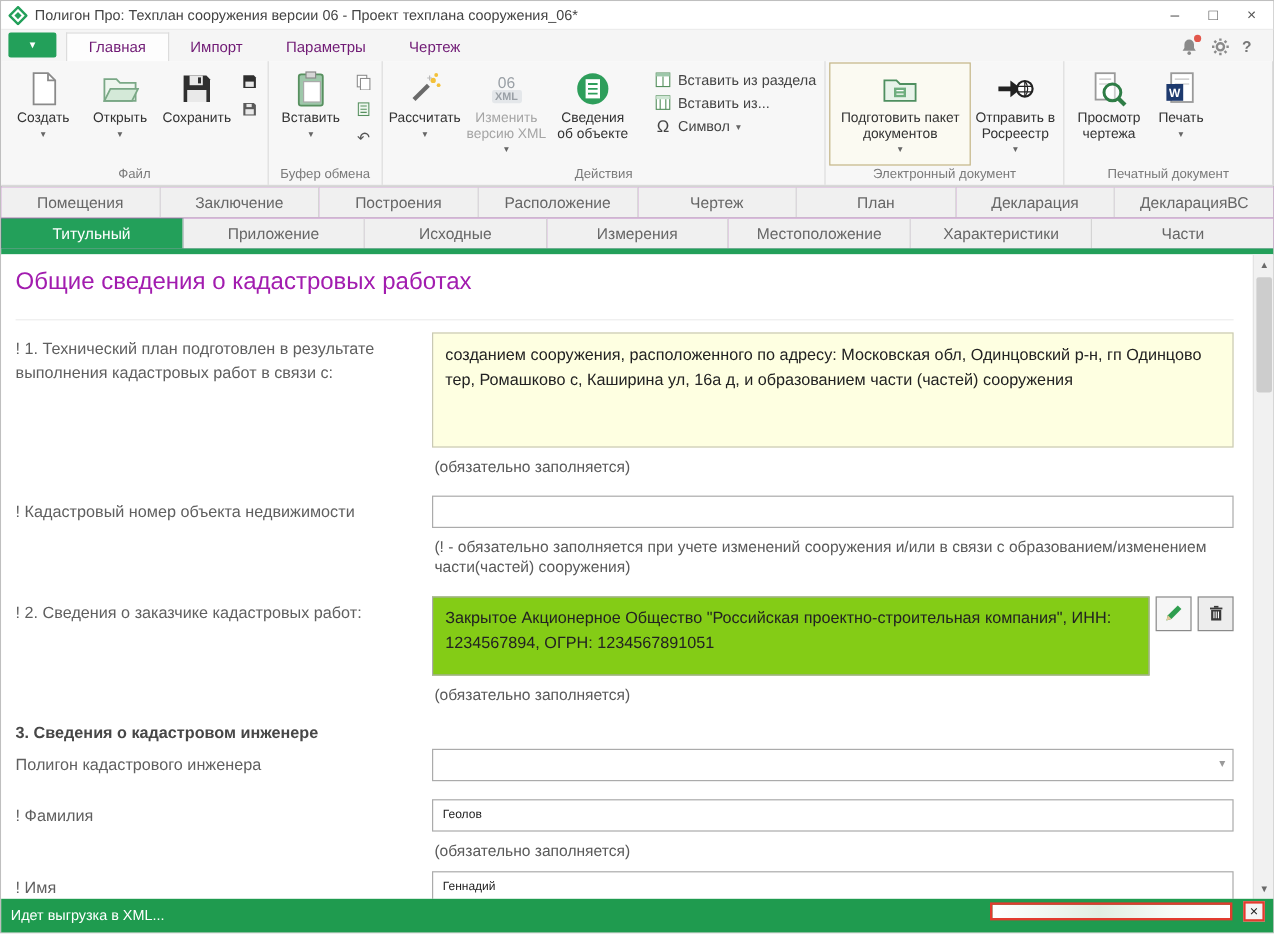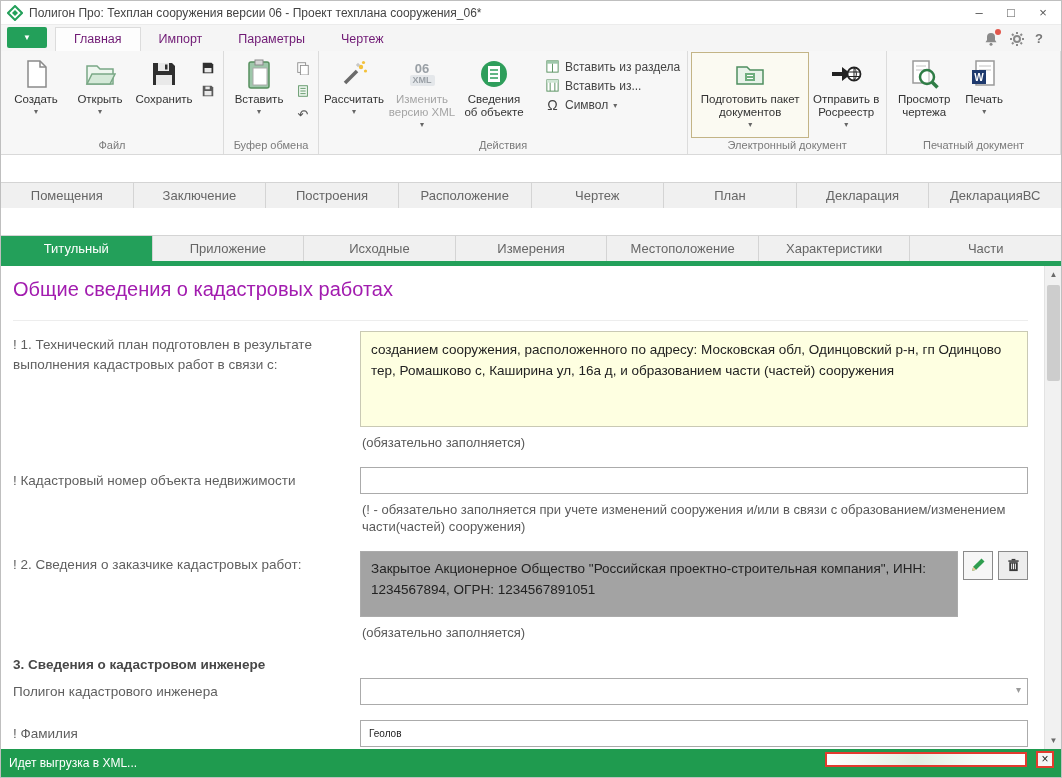--- a/index.html
+++ b/index.html
@@ -41,46 +41,46 @@
   .bigbtn .ic { width:32px; height:32px; margin-bottom:3px; flex:0 0 auto; }
   .bigbtn.disabled { color:#a5a5a5; }
   .caret { color:#666; font-size:8px; margin-top:1px; }
   .smallcol { display:flex; flex-direction:column; gap:5px; padding:7px 3px; }
   .smallbtn { width:18px; height:18px; display:flex; align-items:center; justify-content:center; font-size:13px; color:#555; }
   .textcol { display:flex; flex-direction:column; gap:4px; padding:7px 4px;margin-left:11px; }
   .textbtn { display:flex; align-items:center; gap:5px; font-size:12px; color:#444; white-space:nowrap; }
   .textbtn .mini { width:15px; height:15px; flex:0 0 auto; }
   .omega-glyph { font-size:14px; color:#444; width:15px; text-align:center; }
   .xml-badge { width:32px; height:32px; display:flex; flex-direction:column; align-items:center; justify-content:center; margin-bottom:3px; }
-  .xml-badge .l1 { font-size:13px; font-weight:bold; color:#9aa0a6; line-height:1; }
+  .xml-badge .l1 { font-size:13px; font-weight:normal; color:#9aa0a6; line-height:1; }
   .xml-badge .l2 { font-size:9px; font-weight:bold; color:#9aa0a6; background:#e4e7ea; padding:0 3px; border-radius:2px; margin-top:0; }
   .boxedbtn { border:1px solid #c3b486; background:#fbfaf2; }
   .bigbtn.wide { width:118px; }
 
   
-  .tabs-row { height:26px; display:flex; background:#a21caf; border-top:1px solid #d4d4d4; flex:0 0 auto;margin-top:27px; }
+  .tabs-row { height:26px; display:flex; background:#a21caf; border-top:1px solid #d4d4d4; flex:0 0 auto; }
   .stab { flex:1; border-right:1px solid #d4d4d4; display:flex; align-items:center; justify-content:center;
     font-size:13px; color:#666; background:#f0f0f0; }
   .stab:last-child { border-right:none; }
   .stab.active { background:#23a05a; color:#fff; }
   .green-bar { height:5px; background:#23a05a; flex:0 0 auto; }
 
   
   .content { flex:1; position:relative; background:#fff; overflow:hidden; }
   .content-inner { position:absolute; left:0; right:17px; top:0; bottom:0; overflow:hidden; padding:8px 16px 0 12px; }
   .form-title { font-size:20px; color:#a21caf; padding:4px 0 19px; border-bottom:1px solid #ededed; margin-bottom:10px; }
   .frow { display:grid; grid-template-columns:335px 1fr; column-gap:12px; align-items:start; }
   .flabel { font-size:13.5px; color:#5f5f5f; line-height:1.45; padding-top:4px; }
   .fnote { grid-column:2; font-size:13px; color:#5a5a5a; margin:7px 0 0 2px; line-height:1.35; }
   .gap14 { height:15px; } .gap8 { height:8px; }
   .yellow-area { background:#feffe1; border:1px solid #c9c9b4; min-height:96px; padding:8px 10px;
     font-size:13.5px; line-height:1.55; color:#222; }
   .tinput { width:100%; height:27px; border:1px solid #ababab; background:#fff; font-family:"Liberation Sans",sans-serif;
     font-size:10px; padding:0 8px; color:#222; outline:none; }
-  .readonly-box { flex:1; border:1px solid #ababab; background:#a3a3a3; min-height:66px; padding:7px 10px;
+  .readonly-box { flex:1; border:1px solid #ababab; background:#84cc16; min-height:66px; padding:7px 10px;
     font-size:13.5px; line-height:1.55; color:#222; }
   .ctl-with-btns { display:flex; gap:5px; align-items:flex-start; }
   .sq-btn { width:30px; height:29px; border:1px solid #8a8a8a; background:#f6f6f6; display:flex;
     align-items:center; justify-content:center; }
   .sq-btn.dark { background:#ededed; }
   .sec-head { font-size:13.5px; font-weight:bold; color:#474747; margin:16px 0 6px; }
   .combo { position:relative; }
   .combo .cv { position:absolute; right:7px; top:6px; color:#9a9a9a; font-size:10px; }
 
   

